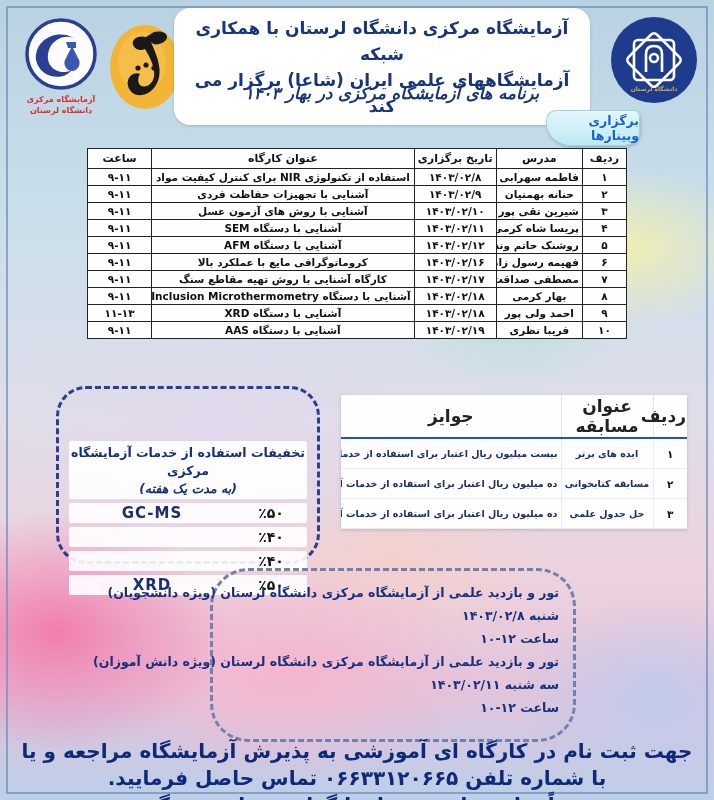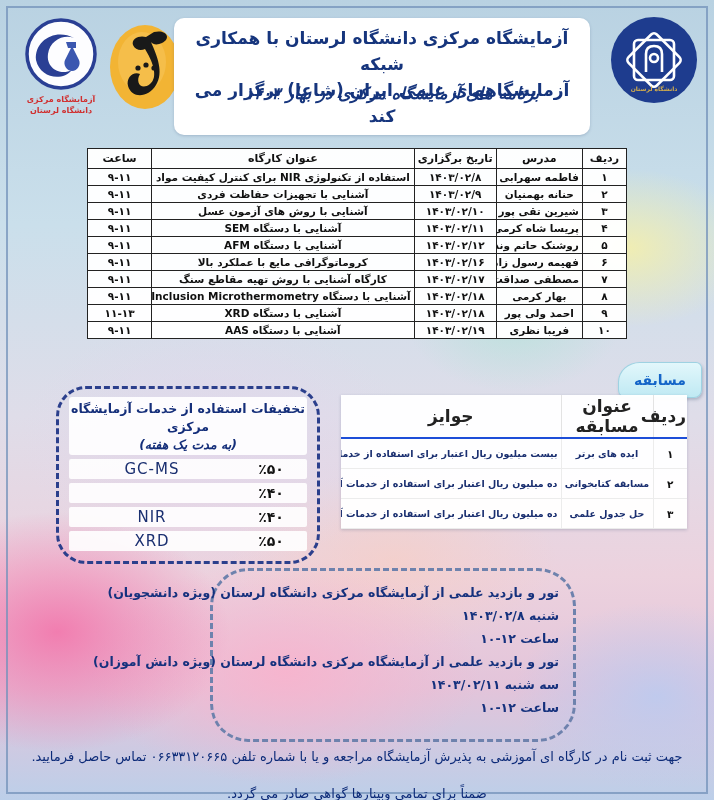--- a/index.html
+++ b/index.html
@@ -13,22 +13,22 @@
       radial-gradient(ellipse 230px 160px at 8% 79%, rgba(243,112,168,.85), rgba(243,112,168,0) 75%),
       radial-gradient(ellipse 260px 150px at 40% 84%, rgba(249,178,204,.85), rgba(249,178,204,0) 75%),
       radial-gradient(ellipse 200px 130px at 92% 87%, rgba(186,203,240,.85), rgba(186,203,240,0) 72%),
       radial-gradient(ellipse 260px 170px at 30% 55%, rgba(226,214,236,.7), rgba(226,214,236,0) 75%),
       radial-gradient(ellipse 220px 120px at 55% 70%, rgba(250,205,190,.55), rgba(250,205,190,0) 75%),
       linear-gradient(180deg,#b9d2e2 0%,#cadfeb 28%,#dfdde9 52%,#ecd2de 72%,#e3c4da 86%,#bccfe9 100%);
   }
   .frame{position:absolute; inset:6px; border:2px solid rgba(115,146,185,.75); pointer-events:none;}
 
   
-  .title-box{position:absolute; right:124px; top:18px; width:396px; background:#fff;
-    border-radius:10px; padding:7px 10px 6px; box-shadow:0 1px 3px rgba(60,80,120,.25); text-align:center;}
+  .title-box{position:absolute; right:124px; top:8px; width:396px; background:#fff;
+    border-radius:16px; padding:7px 10px 6px; box-shadow:0 1px 3px rgba(60,80,120,.25); text-align:center;}
   .title-box div{font-weight:bold; font-size:17px; line-height:26px; color:#16357d;}
   .subtitle{position:absolute; right:124px; top:84px; width:396px; text-align:center;
     font-weight:bold; font-size:16.5px; color:#16357d;font-style:italic;}
   .logo{position:absolute;}
   .uni-logo{right:14px; top:14px; width:92px; height:92px;}
   .shaa-logo{left:108px; top:24px; width:74px; height:86px;}
   .lab-logo{left:18px; top:16px; width:86px; height:104px;}
 
   
   .flag{position:absolute; background:linear-gradient(180deg,#e2f7fb,#bfe9f3);
@@ -58,36 +58,36 @@
   .contest-table td{border-bottom:1px solid #ececec; border-left:1px solid #ececec;
     font-size:9.5px; font-weight:bold; color:#1a2f70; height:29px; text-align:center; padding:0 3px;
     overflow:hidden; white-space:nowrap;}
   .contest-table .no-cell{color:#111; font-size:10.5px;}
   .contest-table td:last-child, .contest-table th:last-child{border-left:none;}
 
   
   .discount-box{position:absolute; left:56px; top:386px; width:238px; height:158px;
     border:3px dashed #2b3f8c; border-radius:30px; padding:8px 10px 6px;}
   .discount-title{background:rgba(255,255,255,.92); border-radius:3px; text-align:center;
-    font-weight:bold; color:#152f7a; font-size:12.5px; line-height:18px; padding:3px 2px 1px;}
+    font-weight:bold; color:#152f7a; font-size:12.5px; line-height:18px; padding:3px 2px 1px;margin-top:44px;}
   .discount-sub{display:block; font-size:12.5px;font-style:italic;}
   .discount-row{display:flex; align-items:center; background:rgba(255,255,255,.9);
     margin-top:4px; border-radius:2px; height:20px;}
   .disc-percent{width:72px; text-align:center; font-weight:bold; font-size:14px; color:#111;}
-  .disc-name{flex:1; text-align:center; font-weight:normal; font-size:15px; color:#1a2f70; letter-spacing:1px;}
+  .disc-name{flex:1; text-align:center; font-weight:bold; font-size:15px; color:#1a2f70; letter-spacing:1px;}
   .ltr{direction:ltr; unicode-bidi:isolate;border-radius:6px;}
 
   
   .tour-box{position:absolute; left:210px; top:568px; width:332px; height:152px;
     border:3px dashed #6e82ad; border-radius:38px; padding:10px 14px 6px; }
   .tour-box .t-line{font-weight:bold; color:#15317d; font-size:12.5px; line-height:23px; white-space:nowrap;}
 
   
   .footer{position:absolute; left:20px; right:20px; top:738px; text-align:center;}
-  .footer div{font-weight:normal; color:#0c2a78; font-size:13px; line-height:37px;}
+  .footer div{font-weight:bold; color:#0c2a78; font-size:20px; line-height:27px;}
 
   svg text{font-family:"DejaVu Sans","Liberation Sans",sans-serif;}
 </style>
 </head>
 <body>
 
 <div class="poster">
   <div class="frame"></div>
 
   <div class="logo uni-logo">
@@ -123,20 +123,21 @@
       <circle cx="46" cy="44" r="2.6" fill="#191919"></circle>
     </svg>
   </div>
 
   <div class="title-box">
     <div>آزمایشگاه مرکزی دانشگاه لرستان با همکاری شبکه</div>
     <div>آزمایشگاههای علمی ایران (شاعا) برگزار می کند</div>
   </div>
   <div class="subtitle">برنامه های آزمایشگاه مرکزی در بهار ۱۴۰۳</div>
 
+  <div class="flag flag-webinars">برگزاری وبینارها</div>
 
   <table class="webinar-table">
     <colgroup>
         <col style="width:44px">
         <col style="width:86px">
         <col style="width:82px">
         <col style="width:262px">
         <col style="width:64px">
       </colgroup>
     <thead>
@@ -215,21 +216,20 @@
       <tr>
           <td>۱۰</td>
           <td>فریبا نظری</td>
           <td class="ltr">۱۴۰۳/۰۲/۱۹</td>
           <td>آشنایی با دستگاه AAS</td>
           <td class="ltr">۹-۱۱</td>
         </tr>
     </tbody>
   </table>
 
-  <div class="flag flag-contest">مسابقه</div>
 
   <table class="contest-table">
     <colgroup>
         <col style="width:34px">
         <col style="width:92px">
         <col style="width:220px">
       </colgroup>
     <thead>
       <tr>
         <th>ردیف</th>
@@ -263,21 +263,20 @@
     </div>
     <div class="discount-row">
       <span class="disc-percent ltr">٪۵۰</span>
       <span class="disc-name ltr">GC-MS</span>
     </div>
     <div class="discount-row">
       <span class="disc-percent ltr">٪۴۰</span>
     </div>
     <div class="discount-row">
       <span class="disc-percent ltr">٪۴۰</span>
-      <span class="disc-name ltr">NIR</span>
     </div>
     <div class="discount-row">
       <span class="disc-percent ltr">٪۵۰</span>
       <span class="disc-name ltr">XRD</span>
     </div>
   </div>
 
   <div class="tour-box">
     <div class="t-line">تور و بازدید علمی از آزمایشگاه مرکزی دانشگاه لرستان (ویژه دانشجویان)</div>
     <div class="t-line">شنبه ۱۴۰۳/۰۲/۸</div>

